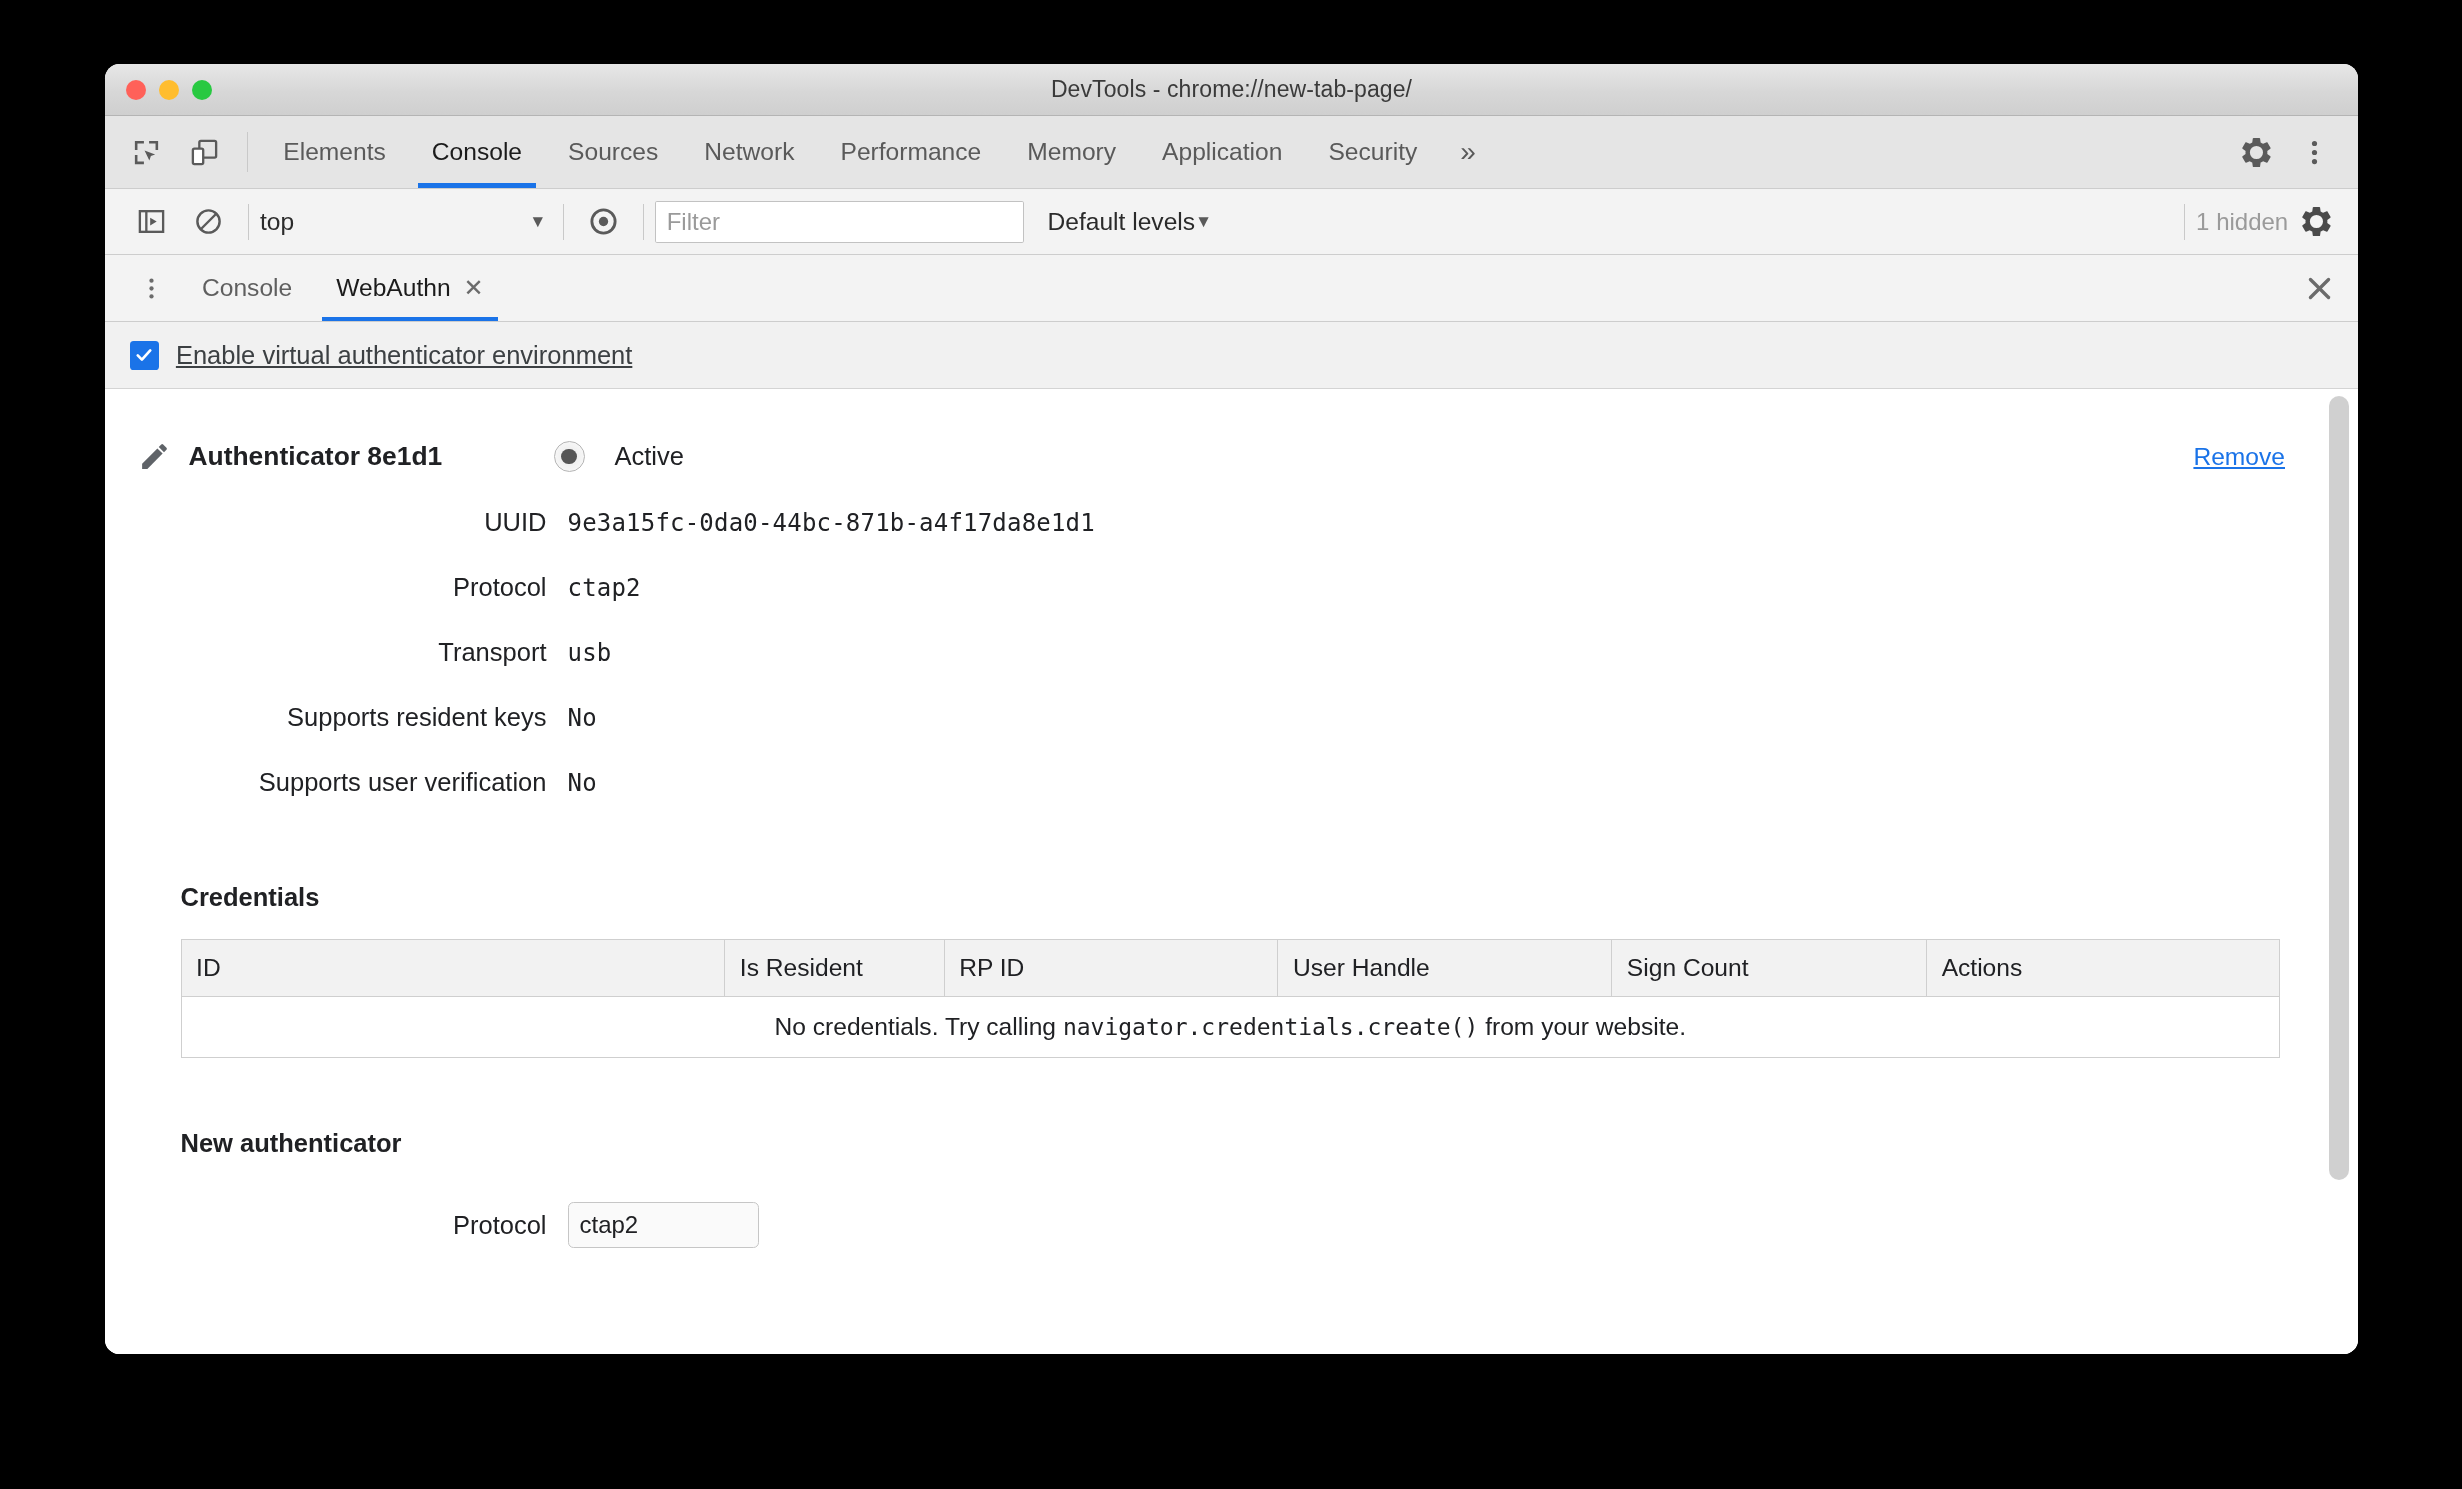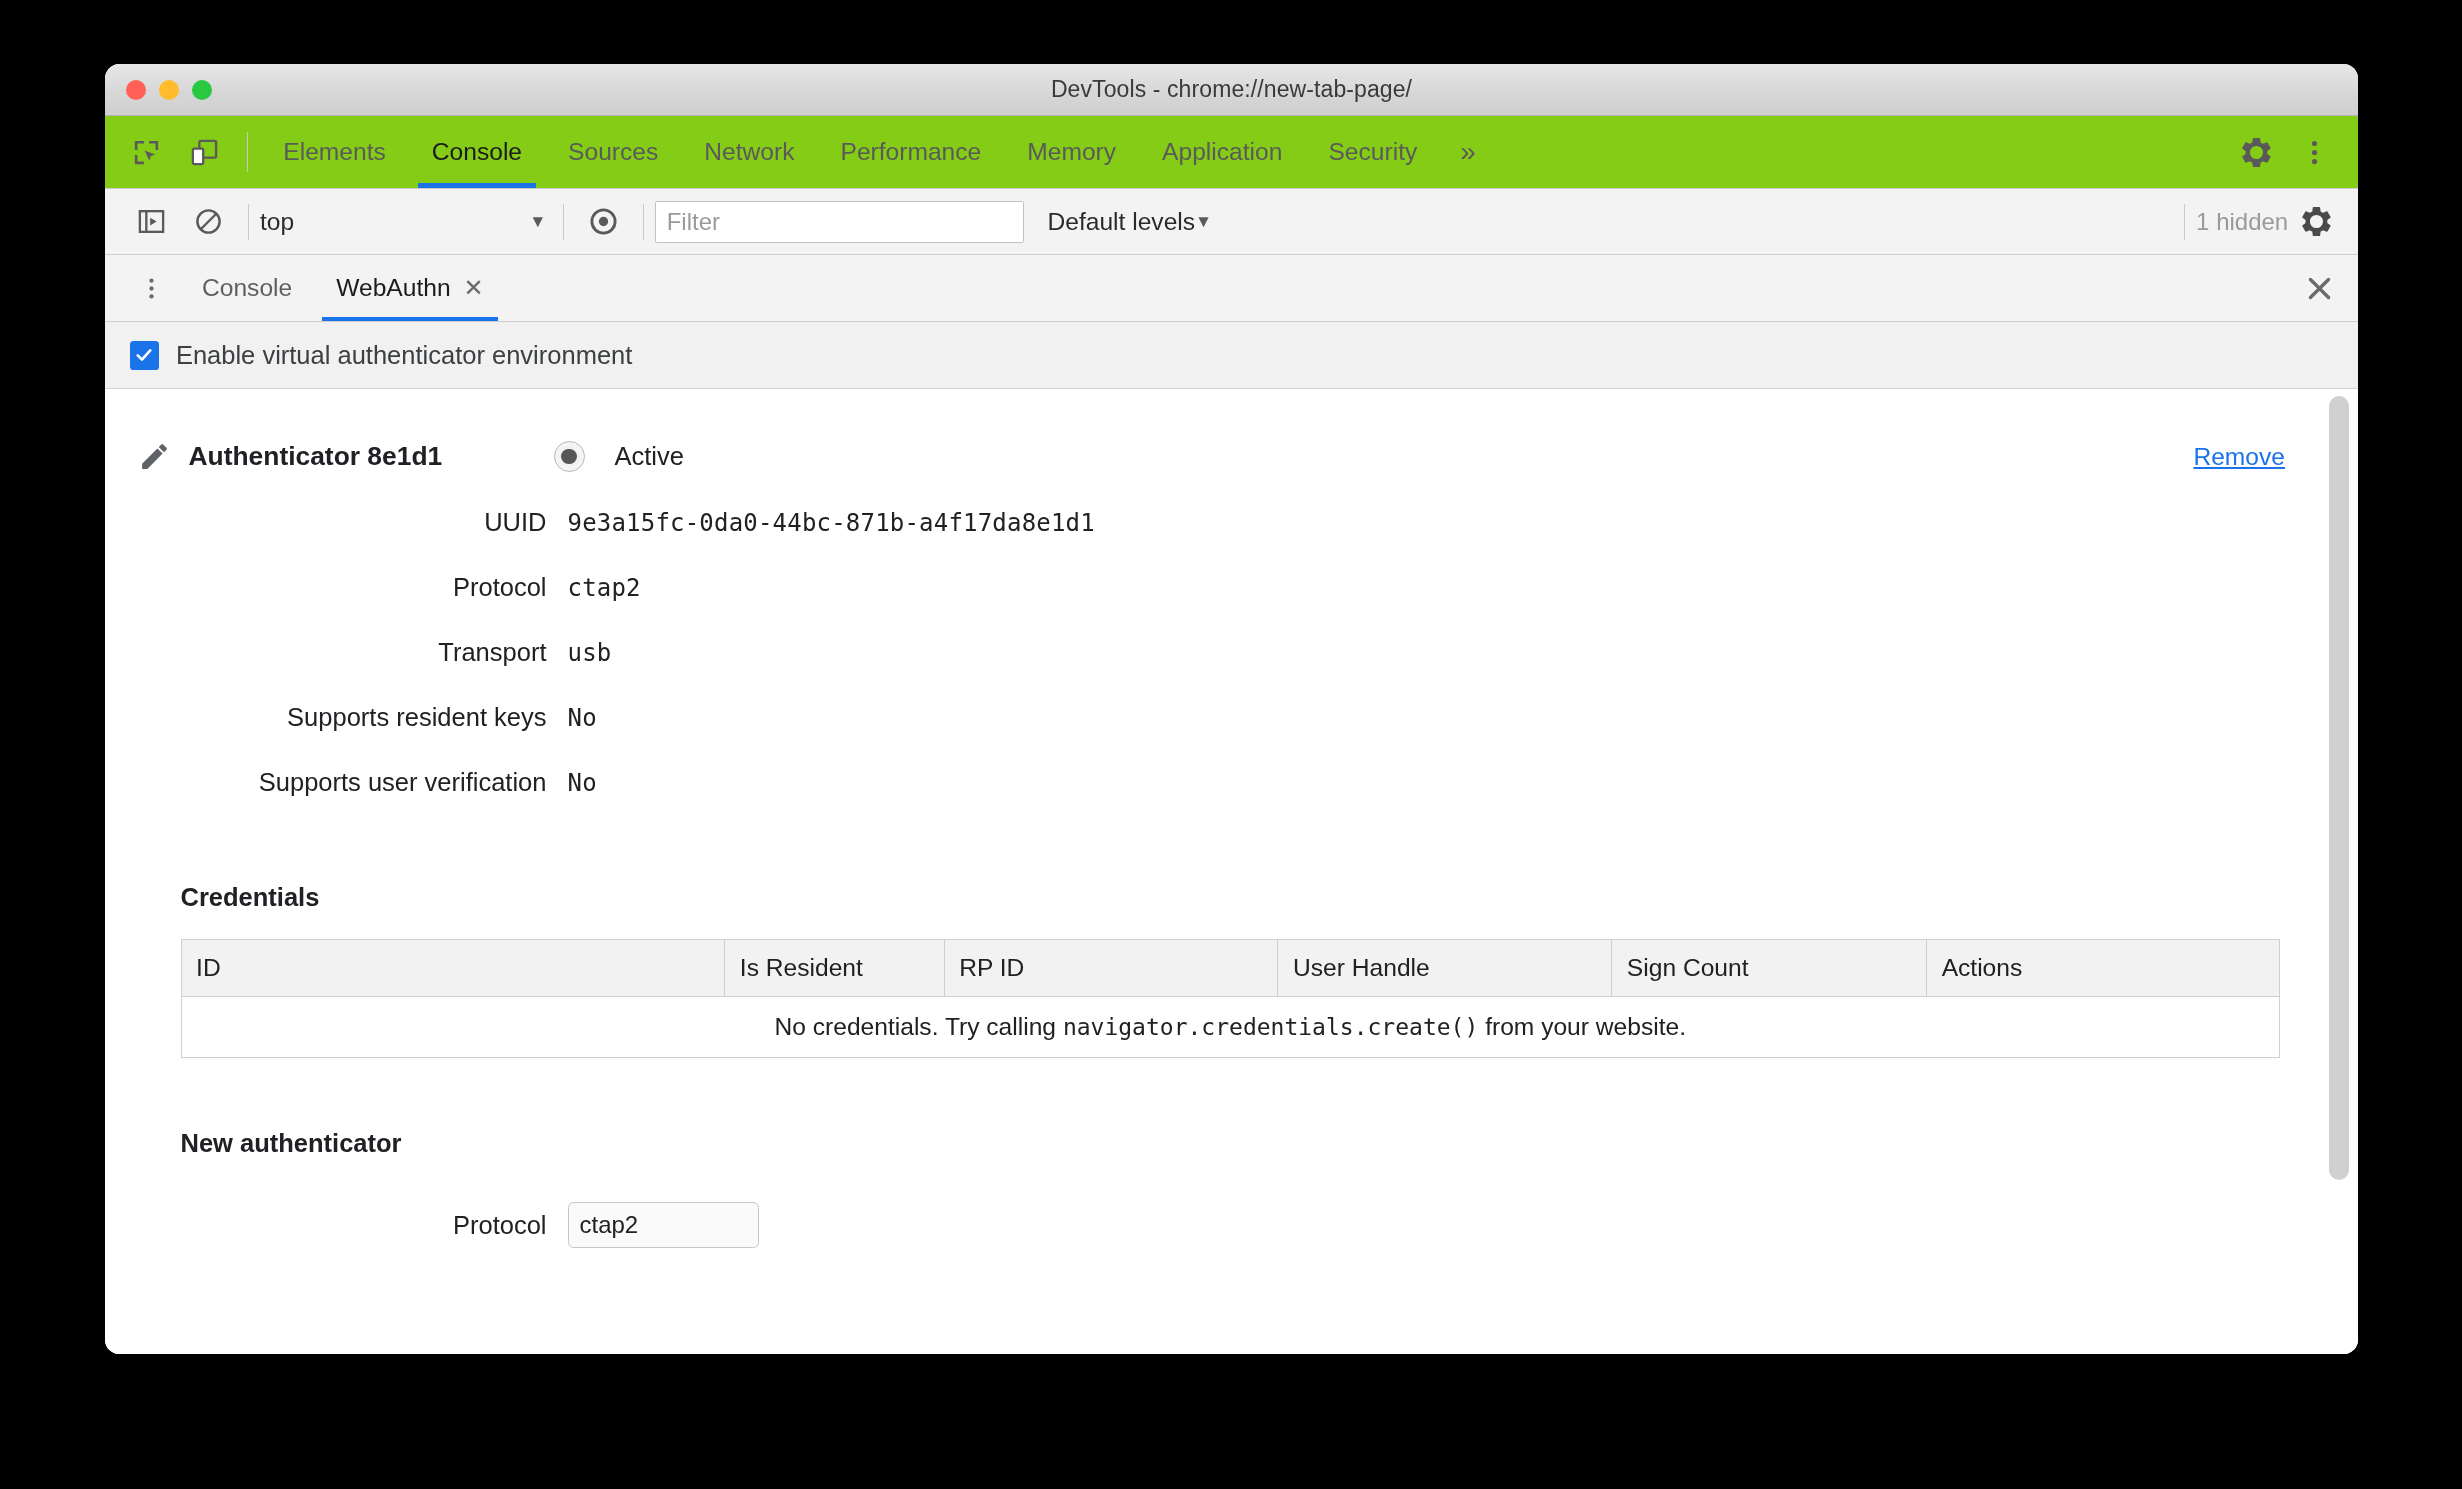--- a/index.html
+++ b/index.html
@@ -61,21 +61,21 @@
     font-size: 23px;
     color: #3a3a3a;
     letter-spacing: 0.1px;
     pointer-events: none;
   }
 
   
   .devtools-tabbar {
     flex: 0 0 73px;
     height: 73px;
-    background: #84cc16;
+    background: #e5e5e5;
     border-bottom: 0.9px solid #cdcdcd;
     display: flex;
     align-items: stretch;
     padding-left: 12.8px;
   }
   .tb-iconbtn {
     width: 58px;
     display: flex;
     align-items: center;
     justify-content: center;
@@ -226,20 +226,21 @@
     border-radius: 3.6px;
     background: #1a73e8;
     display: flex; align-items: center; justify-content: center;
     flex: 0 0 29px;
     cursor: pointer;
   }
   .enable-row .txt {
     margin-left: 17.3px;
     font-size: 25.5px;
     color: #3c4043;
+    text-decoration: underline;
   }
 
   
   .panel-body {
     flex: 1 1 auto;
     position: relative;
     overflow: hidden;
     background: #ffffff;
     padding: 0 0 0 0;
   }

